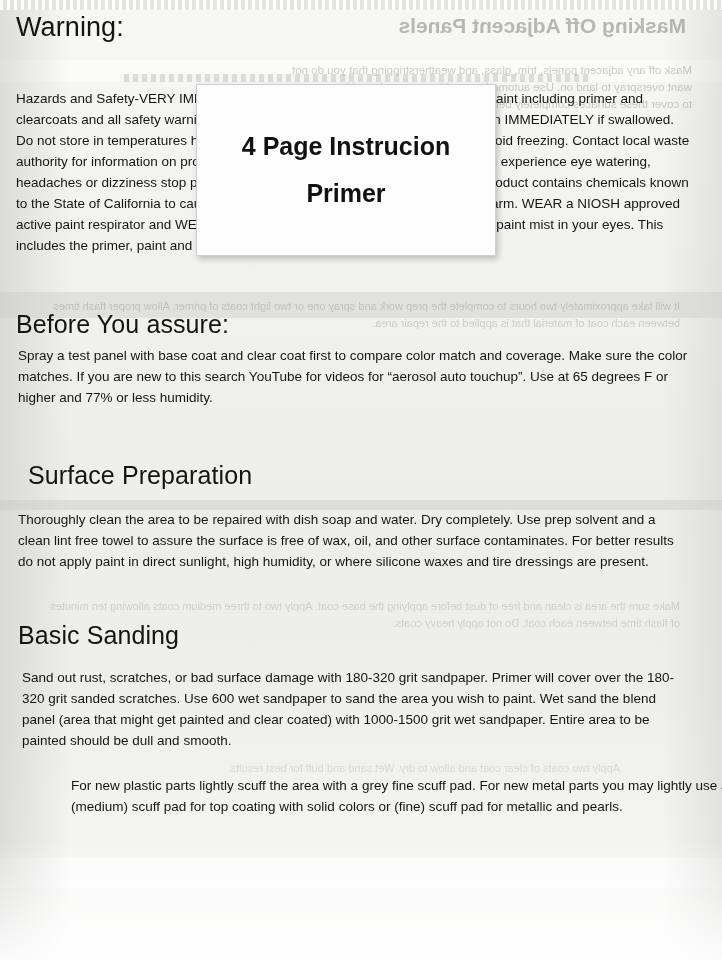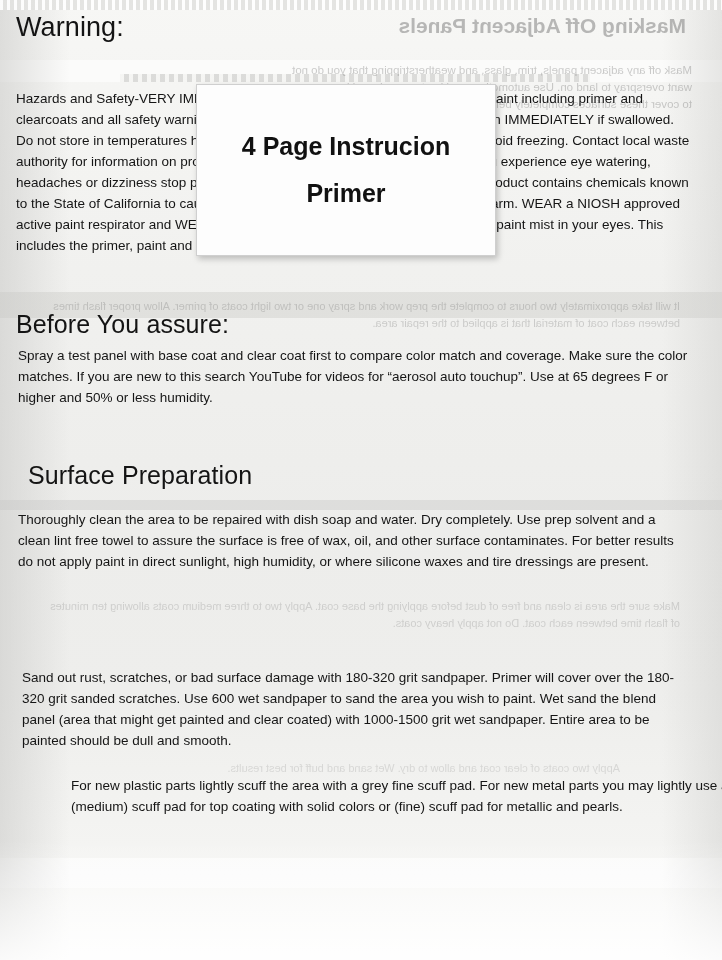--- a/index.html
+++ b/index.html
@@ -192,25 +192,26 @@
   <div class="bleed bleed-block-2">It will take approximately two hours to complete the prep work and spray one or two light coats of primer. Allow proper flash times between each coat of material that is applied to the repair area.</div>
   <div class="bleed bleed-block-3">Make sure the area is clean and free of dust before applying the base coat. Apply two to three medium coats allowing ten minutes of flash time between each coat. Do not apply heavy coats.</div>
   <div class="bleed bleed-block-4">Apply two coats of clear coat and allow to dry. Wet sand and buff for best results.</div>
 
   <div class="content">
 
     <div class="heading" style="left:16px; top:12px; font-size:27px;">Warning:</div>
     <div class="para" style="left:16px; top:88px; width:678px;">Hazards and Safety-VERY IMPORTANT. Read safety data sheets for touch-up paint including primer and clearcoats and all safety warnings. Keep out of reach of children. Call a physician IMMEDIATELY if swallowed. Do not store in temperatures higher than 120F. DO NOT STORE IN CAR and avoid freezing. Contact local waste authority for information on proper disposal. Use with adequate ventilation. If you experience eye watering, headaches or dizziness stop product use immediately and call physician. This product contains chemicals known to the State of California to cause birth defects, cancer and other reproductive harm. WEAR a NIOSH approved active paint respirator and WEAR safety goggles when spraying to avoid getting paint mist in your eyes. This includes the primer, paint and clearcoat.</div>
 
     <div class="heading" style="left:16px; top:310px;">Before You assure:</div>
-    <div class="para" style="left:18px; top:345px; width:680px;">Spray a test panel with base coat and clear coat first to compare color match and coverage. Make sure the color matches.  If you are new to this search YouTube for videos for “aerosol auto touchup”.  Use at 65 degrees F or higher and 50% or less humidity.</div>
+    <div class="para" style="left:18px; top:345px; width:680px;">Spray a test panel with base coat and clear coat first to compare color match and coverage. Make sure the color matches.  If you are new to this search YouTube for videos for “aerosol auto touchup”.  Use at 65 degrees F or higher and 77% or less humidity.</div>
 
     <div class="heading" style="left:16px; top:461px;margin-left:12px;">Surface Preparation</div>
     <div class="para" style="left:18px; top:509px; width:672px;">Thoroughly clean the area to be repaired with dish soap and water.  Dry completely. Use prep solvent and a clean lint free towel to assure the surface is free of wax, oil, and other surface contaminates. For better results do not apply paint in direct sunlight, high humidity, or where silicone waxes and tire dressings are present.</div>
 
+    <div class="heading" style="left:18px; top:621px;">Basic Sanding</div>
     <div class="para" style="left:22px; top:667px; width:670px;">Sand out rust, scratches, or bad surface damage with 180-320 grit sandpaper. Primer will cover over the 180-320 grit sanded scratches. Use 600 wet sandpaper to sand the area you wish to paint. Wet sand the blend panel (area that might get painted and clear coated) with 1000-1500 grit wet sandpaper. Entire area to be painted should be dull and smooth.</div>
     <div class="para" style="left:27px; top:775px; width:660px;margin-left:44px;">For new plastic parts lightly scuff the area with a grey fine scuff pad. For new metal parts you may lightly use a (medium) scuff pad for top coating with solid colors or (fine) scuff pad for metallic and pearls.</div>
 
   </div>
 
   <div class="label-card">
     <div class="label-line">4 Page Instrucion</div>
     <div class="label-line">Primer</div>
   </div>
 

